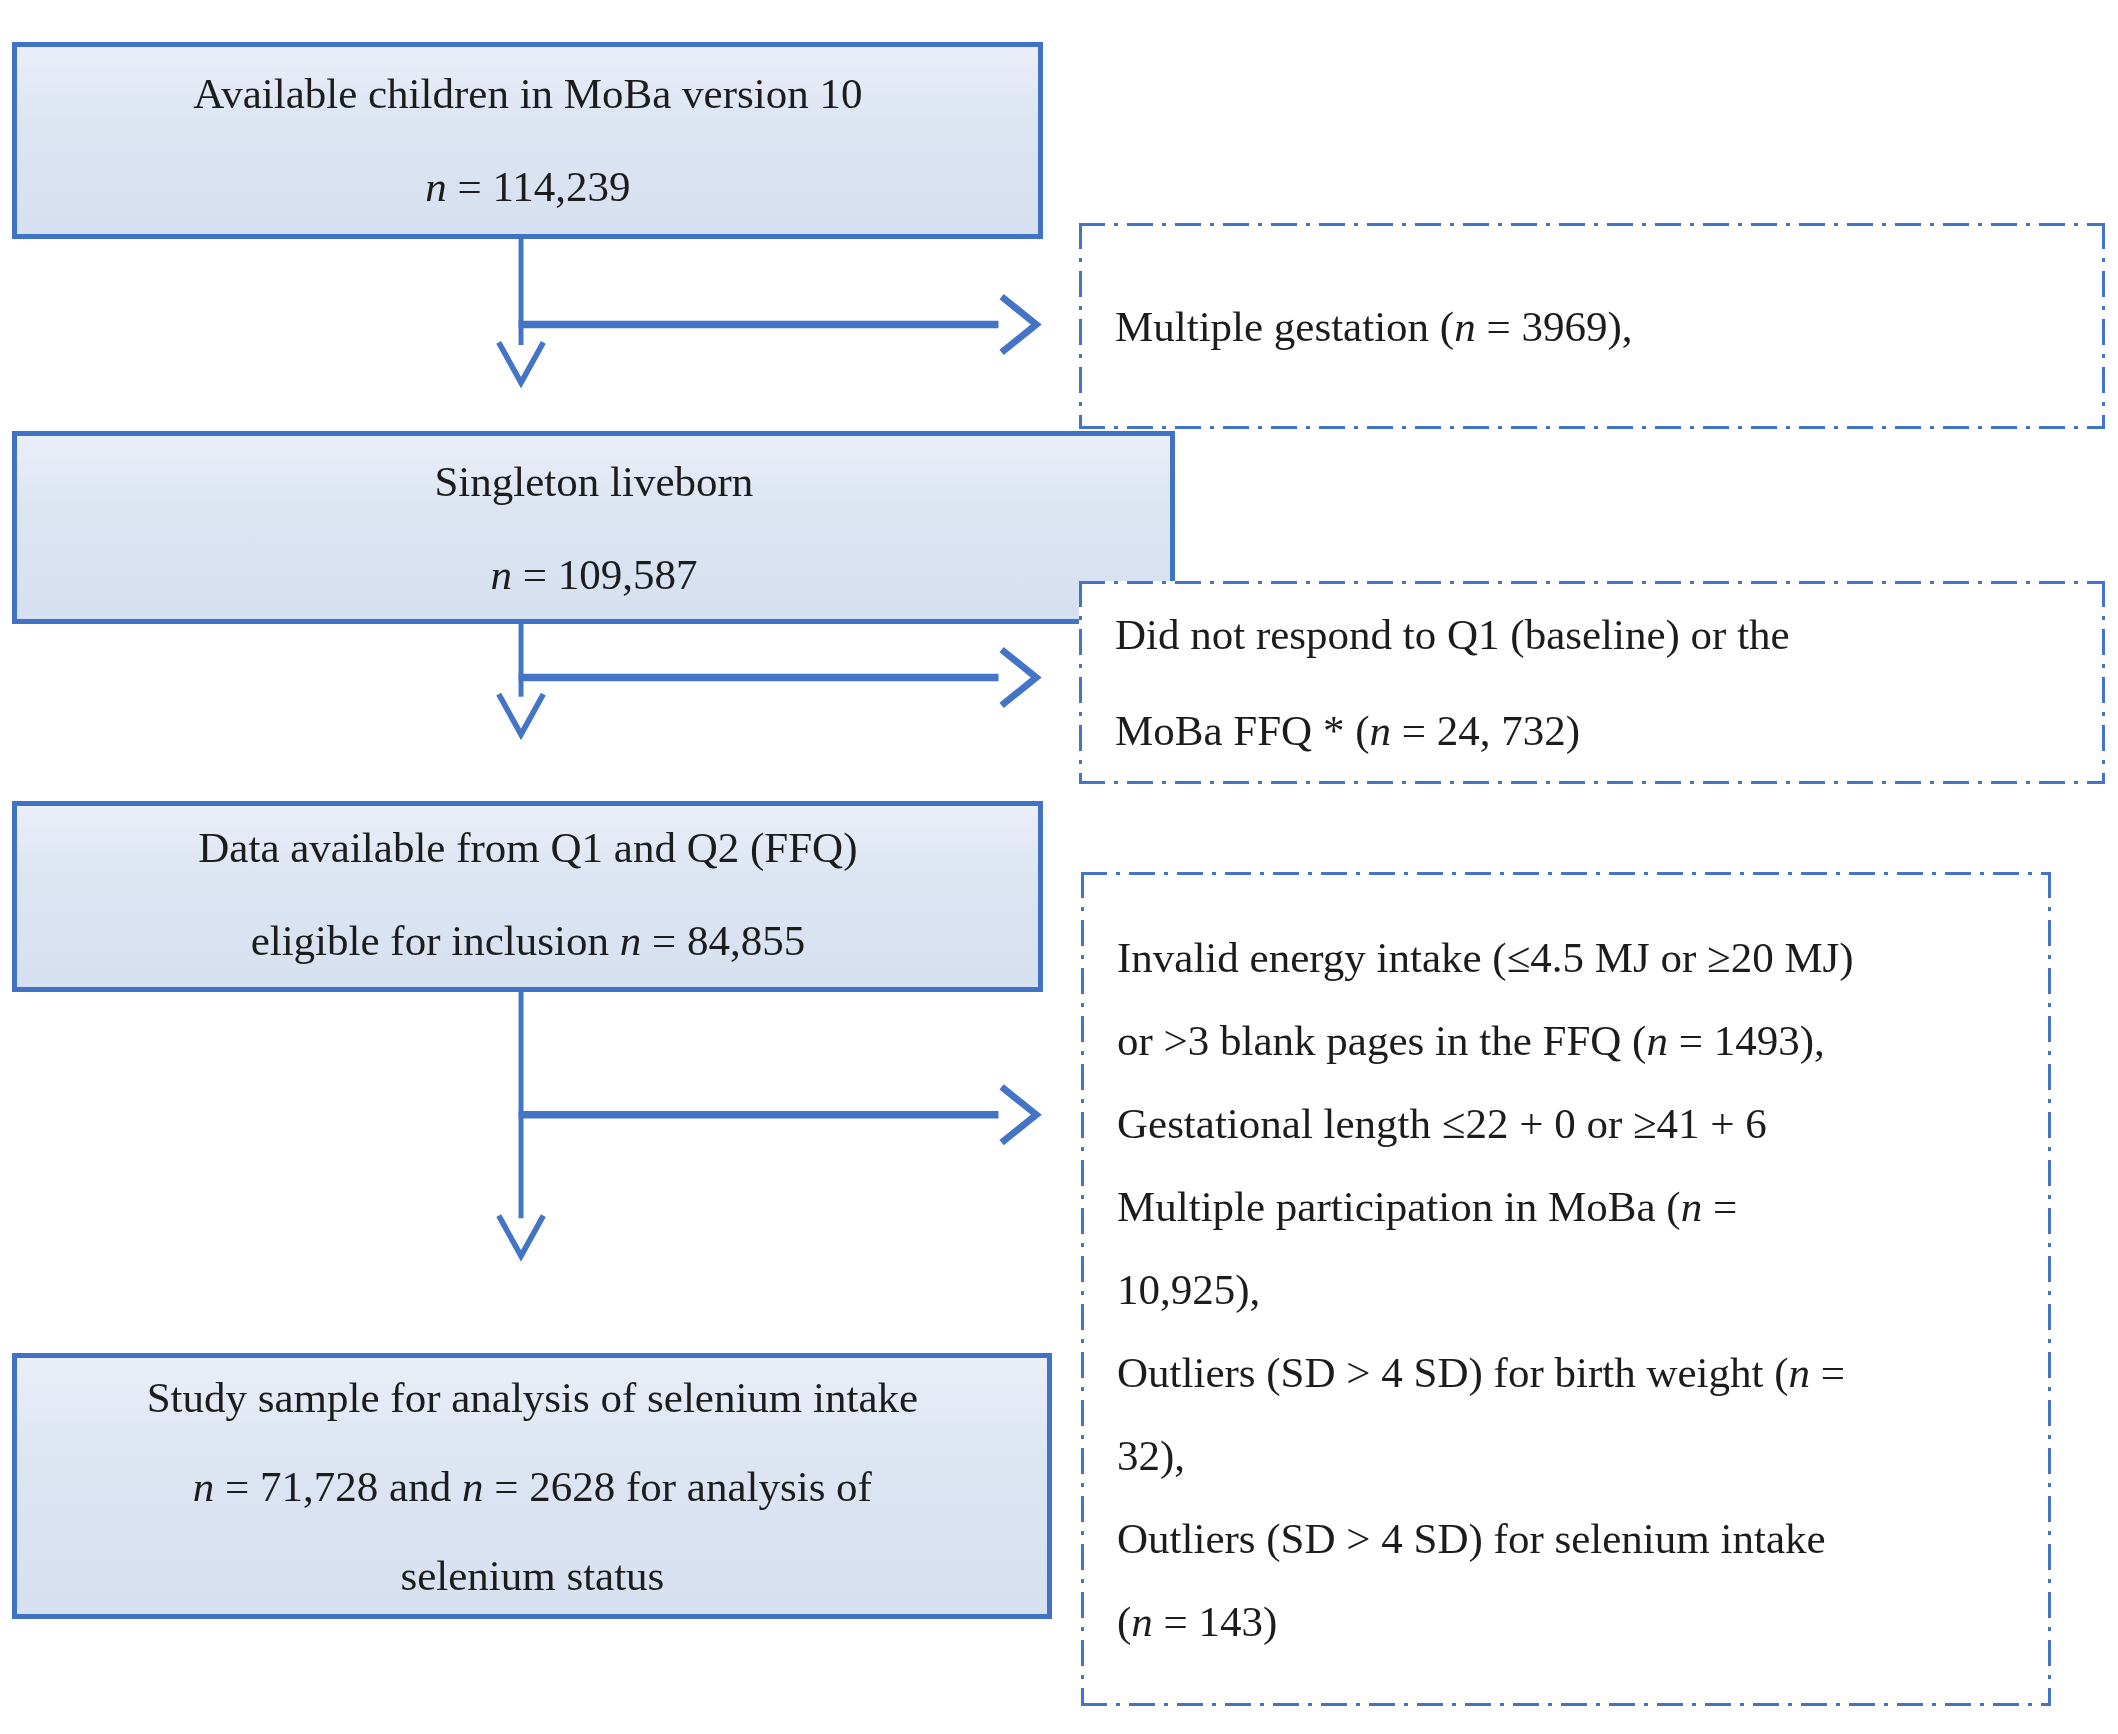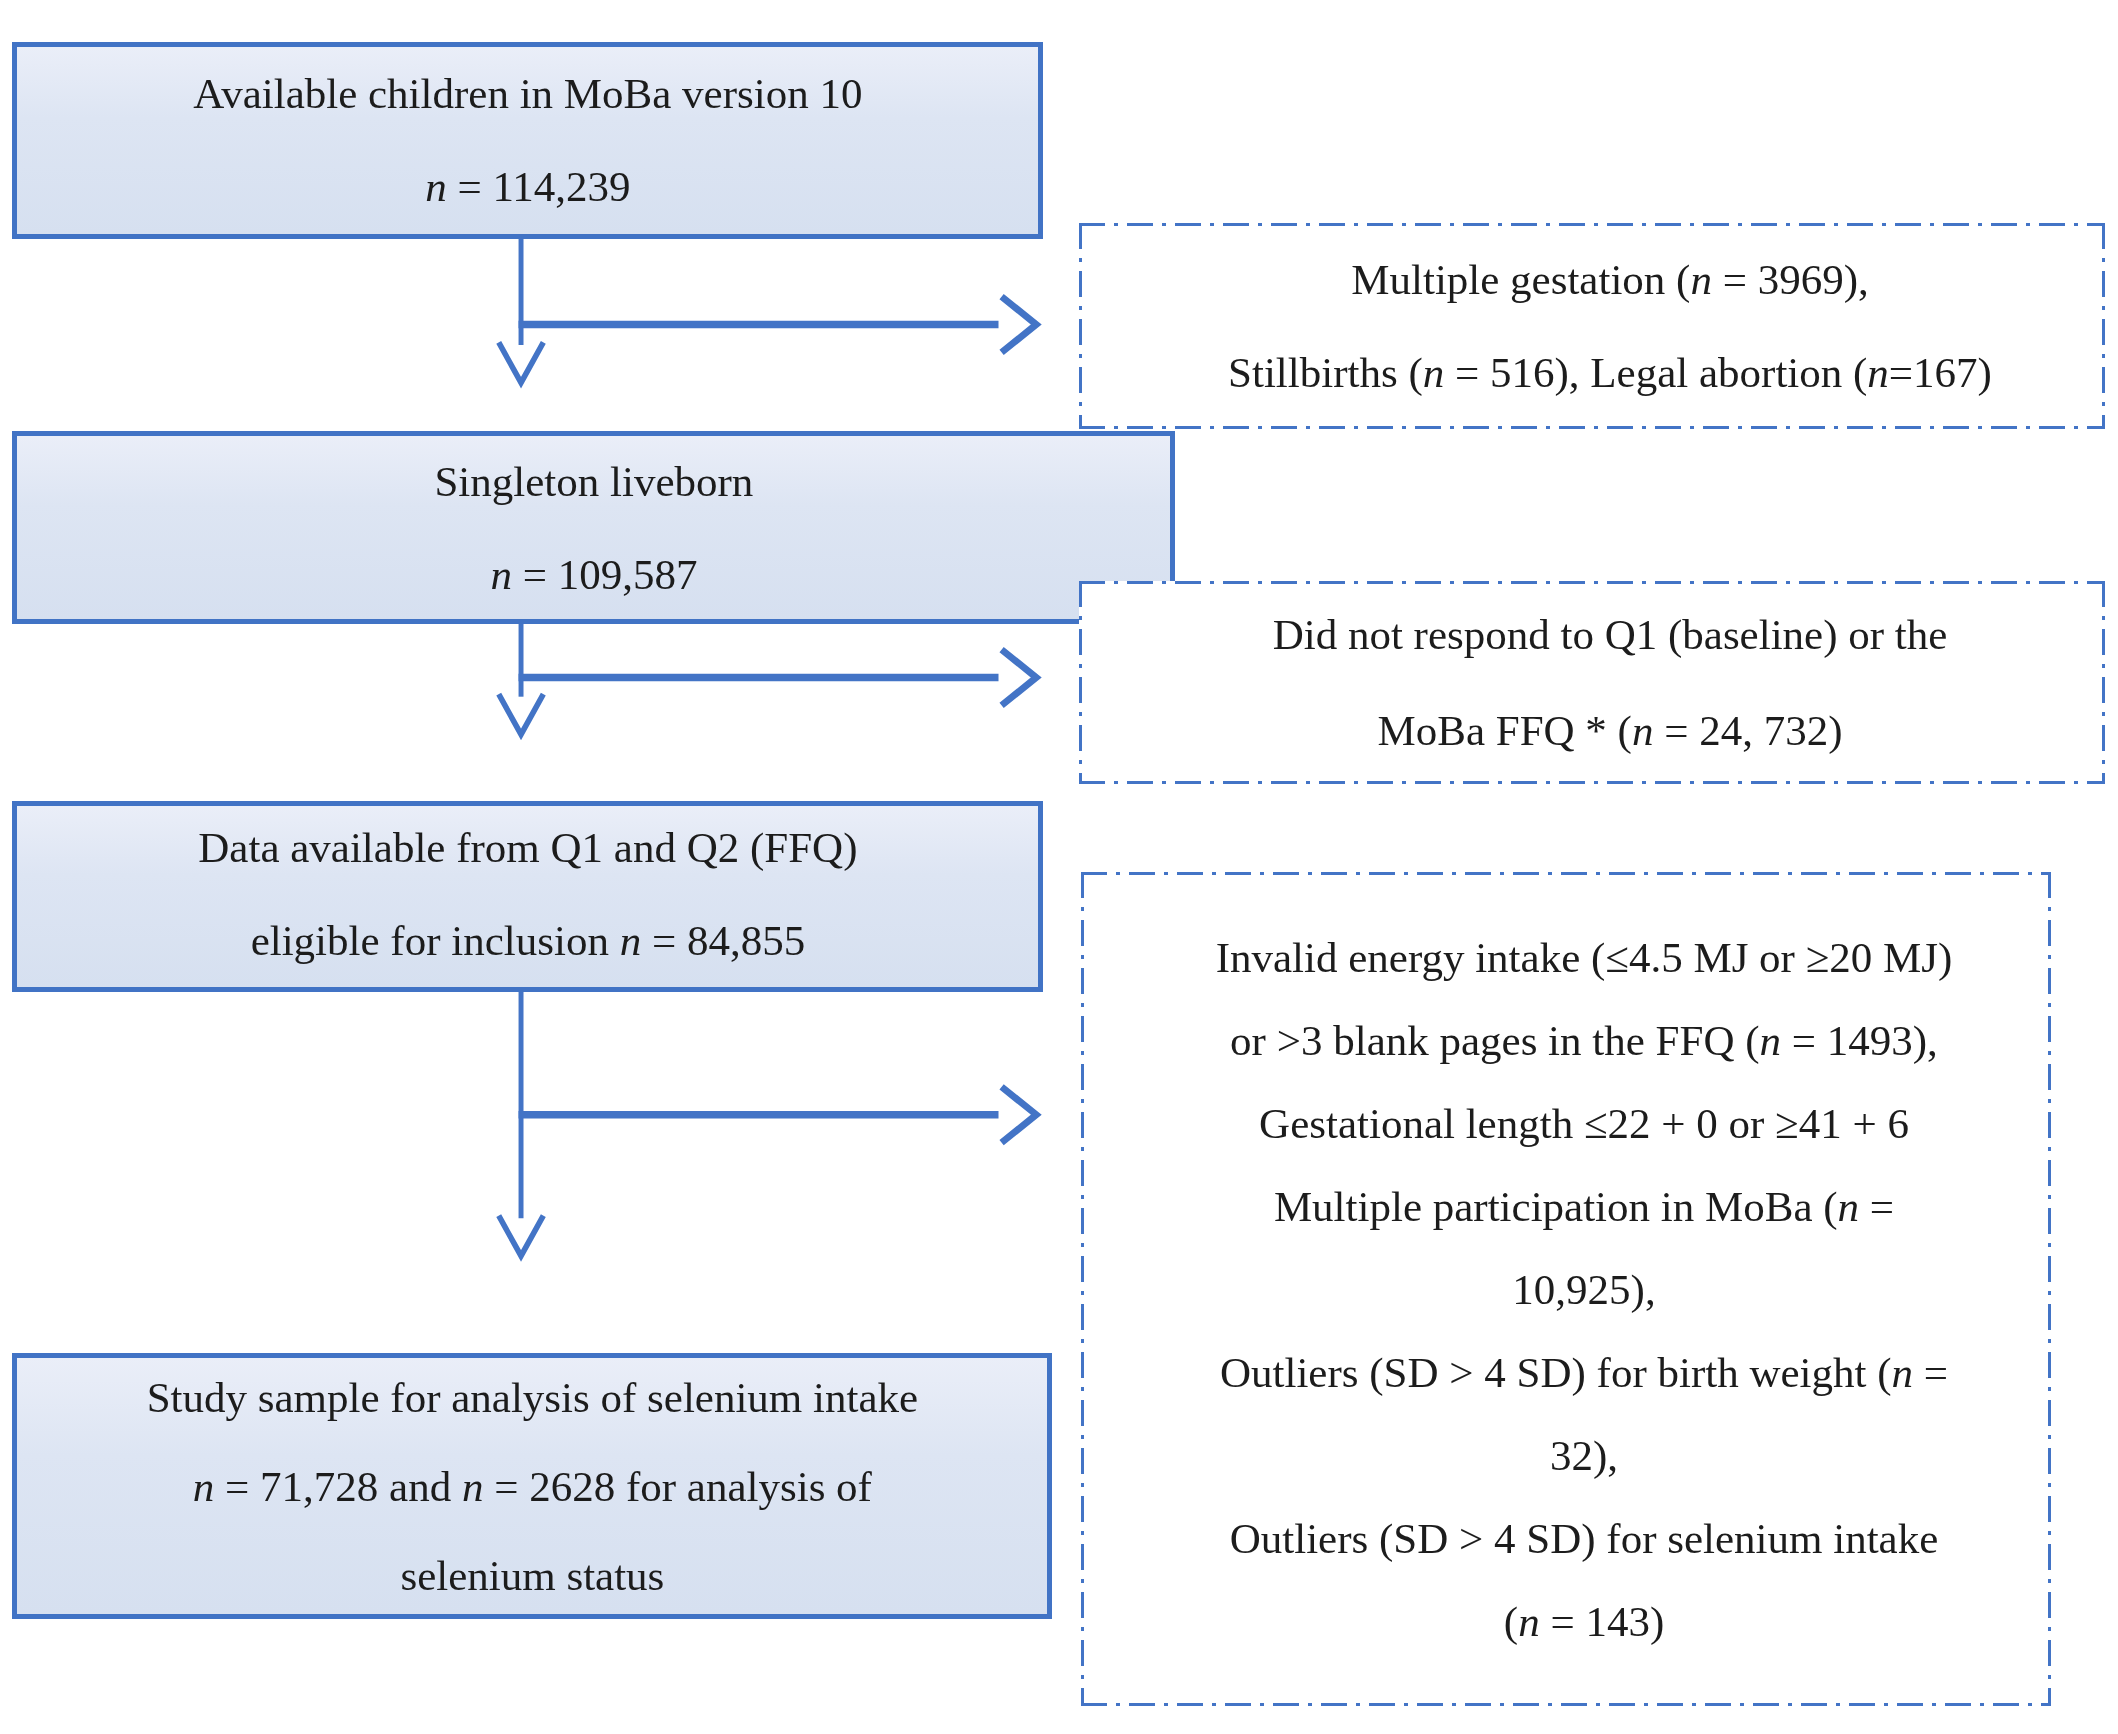--- a/index.html
+++ b/index.html
@@ -48,21 +48,21 @@
       repeating-linear-gradient(90deg,  #4374c6 0 26px, transparent 26px 35px, #4374c6 35px 39px, transparent 39px 48px),
       repeating-linear-gradient(90deg,  #4374c6 0 26px, transparent 26px 35px, #4374c6 35px 39px, transparent 39px 48px),
       repeating-linear-gradient(180deg, #4374c6 0 26px, transparent 26px 35px, #4374c6 35px 39px, transparent 39px 48px),
       repeating-linear-gradient(180deg, #4374c6 0 26px, transparent 26px 35px, #4374c6 35px 39px, transparent 39px 48px);
     background-size: 100% 3.1px, 100% 3.1px, 3.1px 100%, 3.1px 100%;
     background-position: top left, bottom left, top left, top right;
     background-repeat: no-repeat;
     display: flex;
     flex-direction: column;
     justify-content: center;
-    align-items: center;
+    align-items: flex-start;
     text-align: left;
     padding-left: 36px;
   }
 
   #box-excl1 { left: 1079px; top: 223px;  width: 1026px; height: 206px; }
   #box-excl2 { left: 1079px; top: 581px;  width: 1026px; height: 203px; }
   #box-excl3 { left: 1081px; top: 872px; width: 970px; height: 834px; }
 
   .lh150 .line { line-height: 93px; }
   .lh155 .line { line-height: 96px; }
@@ -124,21 +124,20 @@
   </div>
 
   <div id="box-study" class="solid-box lh143">
     <div class="line">Study sample for analysis of selenium intake</div>
     <div class="line"><i>n</i> = 71,728 and <i>n</i> = 2628 for analysis of</div>
     <div class="line">selenium status</div>
   </div>
 
   <div id="box-excl1" class="dashed-box lh150">
     <div class="line">Multiple gestation (<i>n</i> = 3969),</div>
-    <div class="line">Stillbirths (<i>n</i> = 516), Legal abortion (<i>n</i>=167)</div>
   </div>
 
   <div id="box-excl2" class="dashed-box lh155">
     <div class="line">Did not respond to Q1 (baseline) or the</div>
     <div class="line">MoBa FFQ * (<i>n</i> = 24, 732)</div>
   </div>
 
   <div id="box-excl3" class="dashed-box lh134">
     <div class="line">Invalid energy intake (≤4.5 MJ or ≥20 MJ)</div>
     <div class="line">or &gt;3 blank pages in the FFQ (<i>n</i> = 1493),</div>

